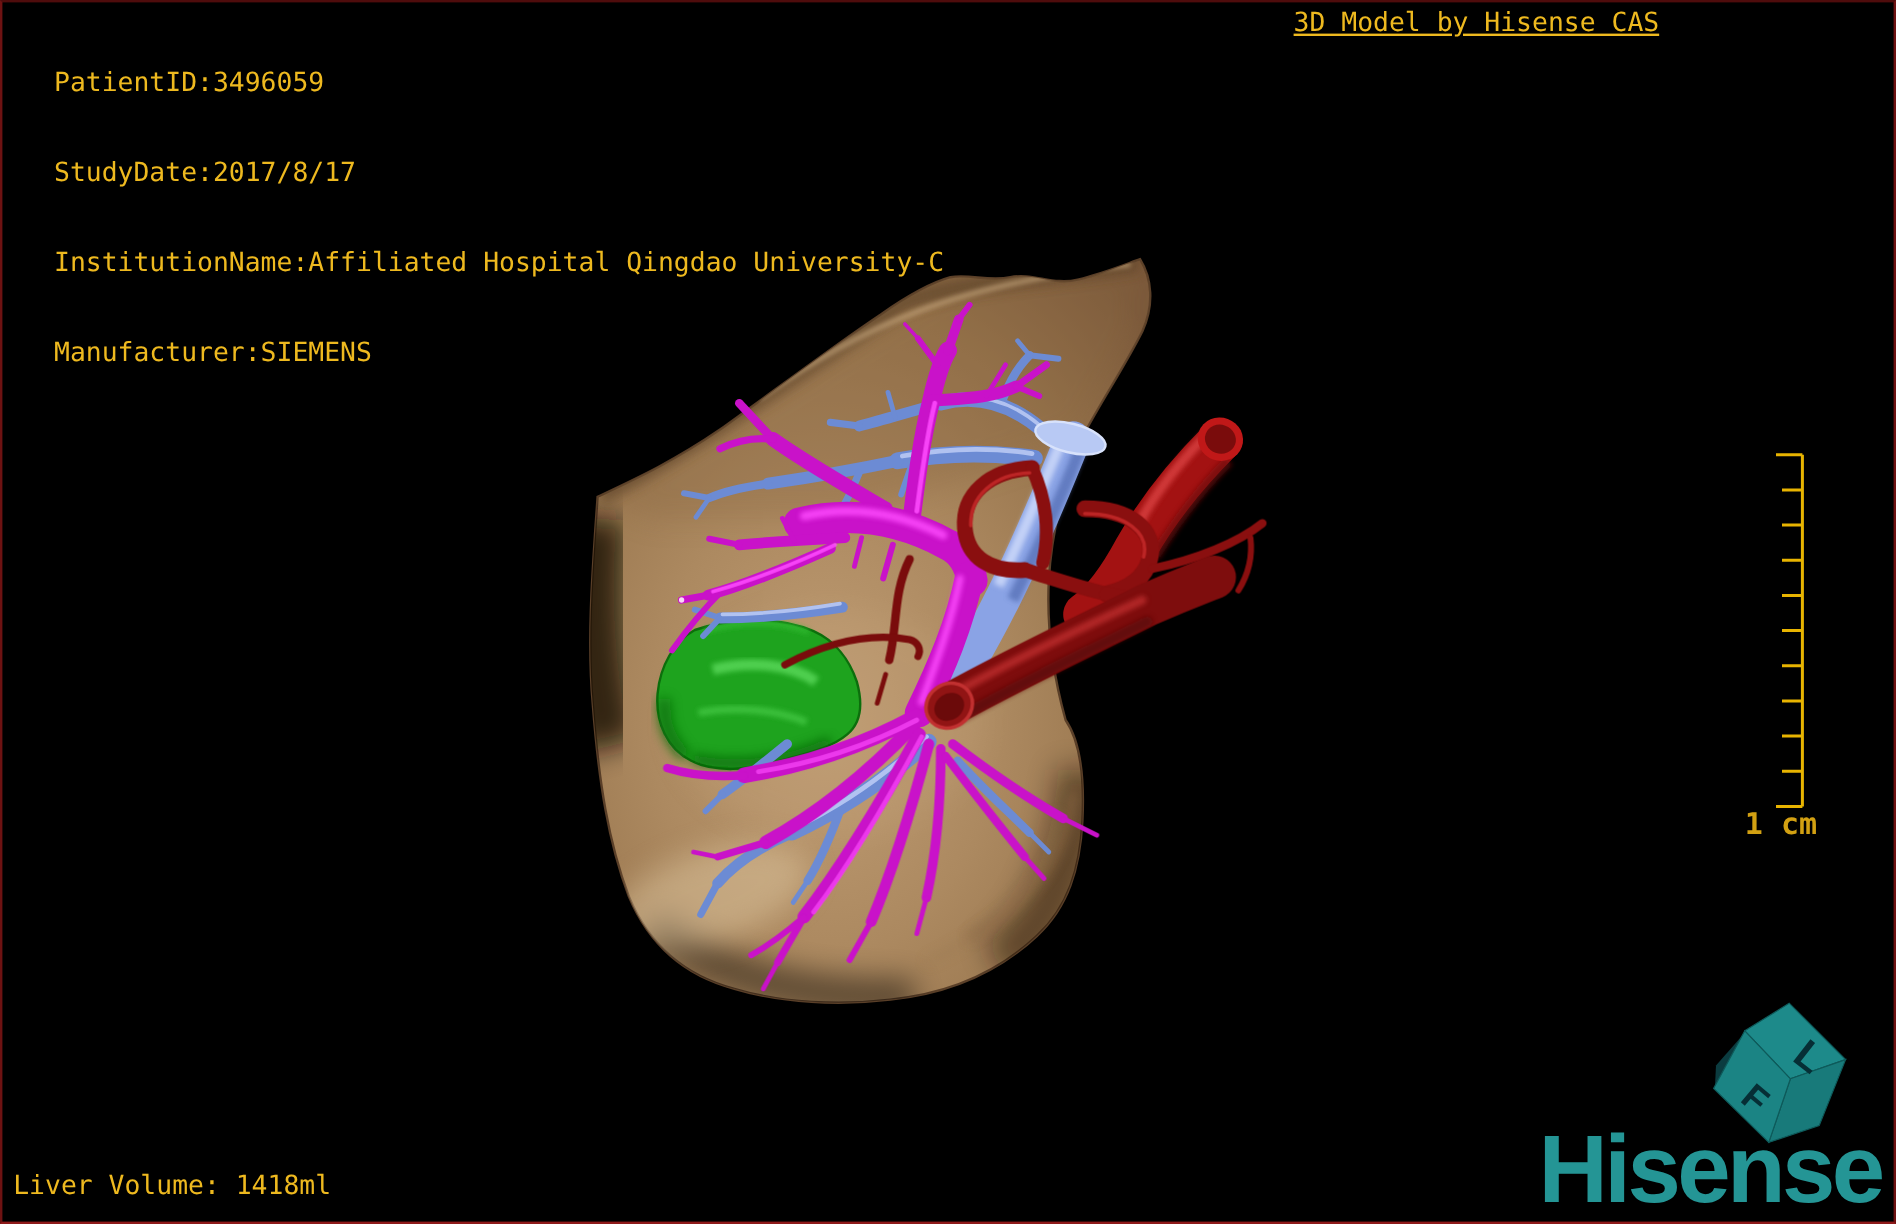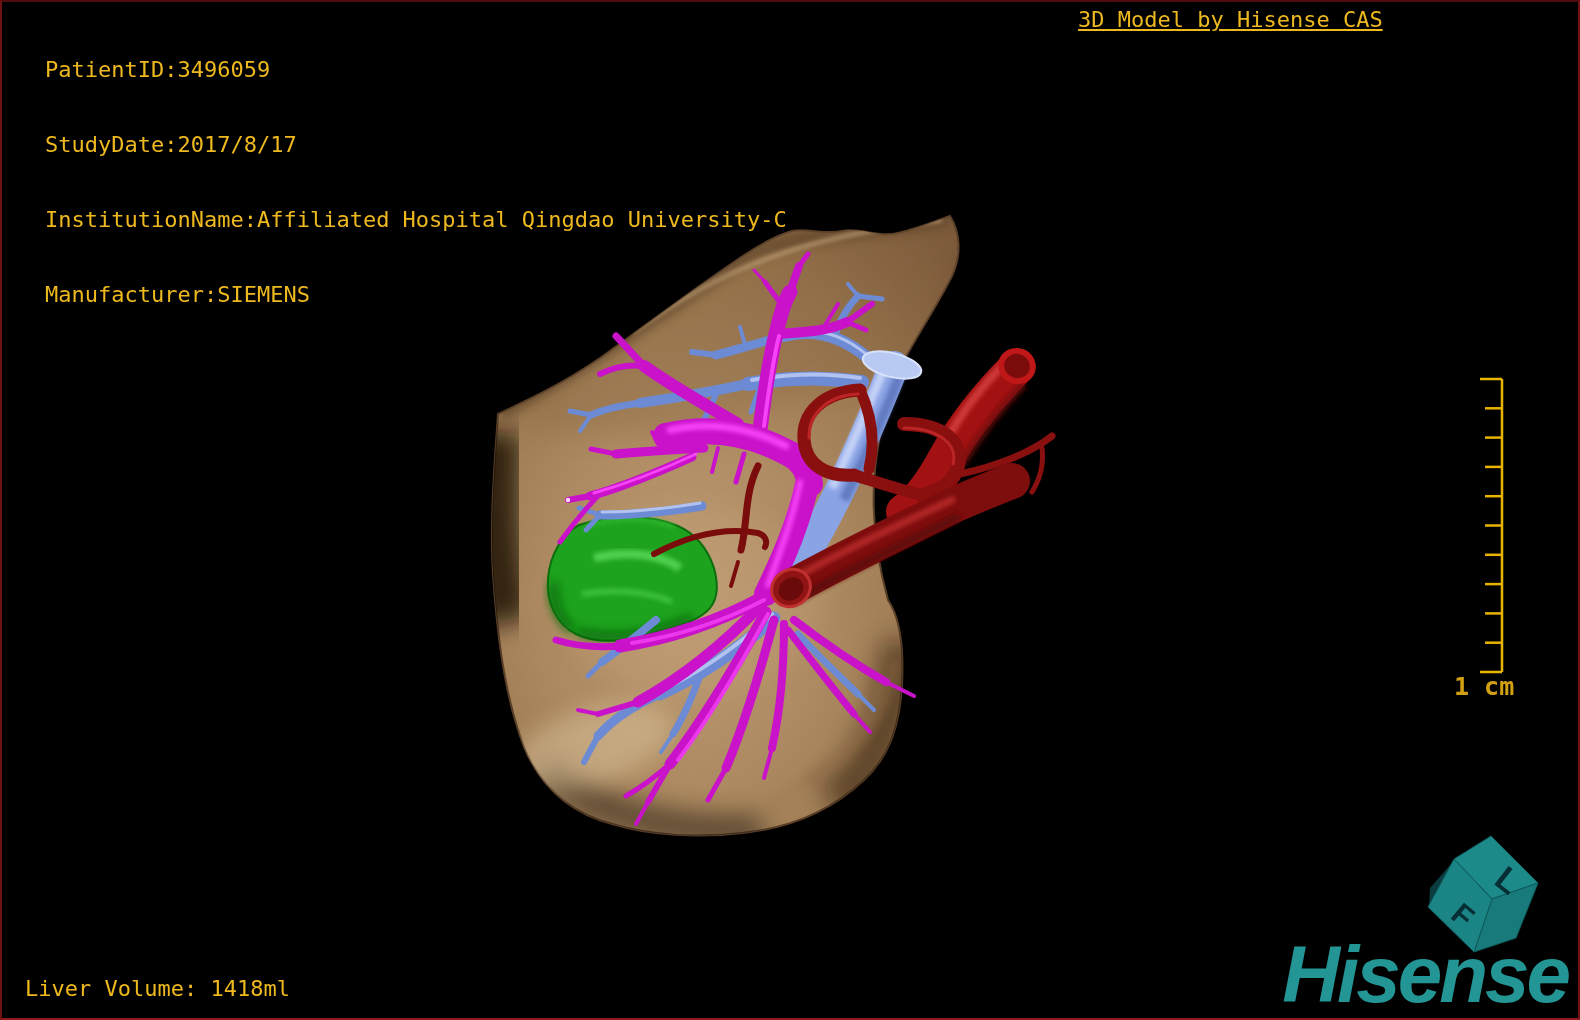--- a/index.html
+++ b/index.html
@@ -5,27 +5,27 @@
   html,body{margin:0;padding:0;background:#000;}
   .stage{
     position:relative;width:1580px;height:1020px;background:#000;
     border:2px solid;border-color:#4f0c0c #6e1212 #8f1a1a #6e1212;box-sizing:border-box;
     overflow:hidden;font-family:"DejaVu Sans Mono","Liberation Mono",monospace;
   }
   .model-svg{position:absolute;left:0;top:0;width:1576px;height:1016px;}
   .overlay-text{position:absolute;color:#eeb91f;font-size:22px;line-height:25px;white-space:pre;}
   .patient-info{left:7px;top:5px;margin-left:36px;}
   .watermark{left:1076px;top:5px;text-decoration:underline;}
-  .liver-volume{left:23px;top:974px;}
+  .liver-volume{left:9px;top:974px;}
   .scalebar-svg{position:absolute;left:1420px;top:358px;width:130px;height:345px;}
   .cube-svg{position:absolute;left:1410px;top:820px;width:150px;height:145px;}
   .logo{
     position:absolute;right:10px;top:938px;color:#249595;
     font-family:"Liberation Sans","DejaVu Sans",sans-serif;font-weight:bold;
-    font-size:80px;letter-spacing:-3px;line-height:70px;font-style:italic;
+    font-size:80px;letter-spacing:-3px;line-height:70px;
   }
 </style>
 </head>
 <body>
 
 <div class="stage">
 
   <svg class="model-svg" viewBox="0 0 1576 1016">
     <defs>
       <radialGradient id="gLiver" cx="0.42" cy="0.62" r="0.78">

